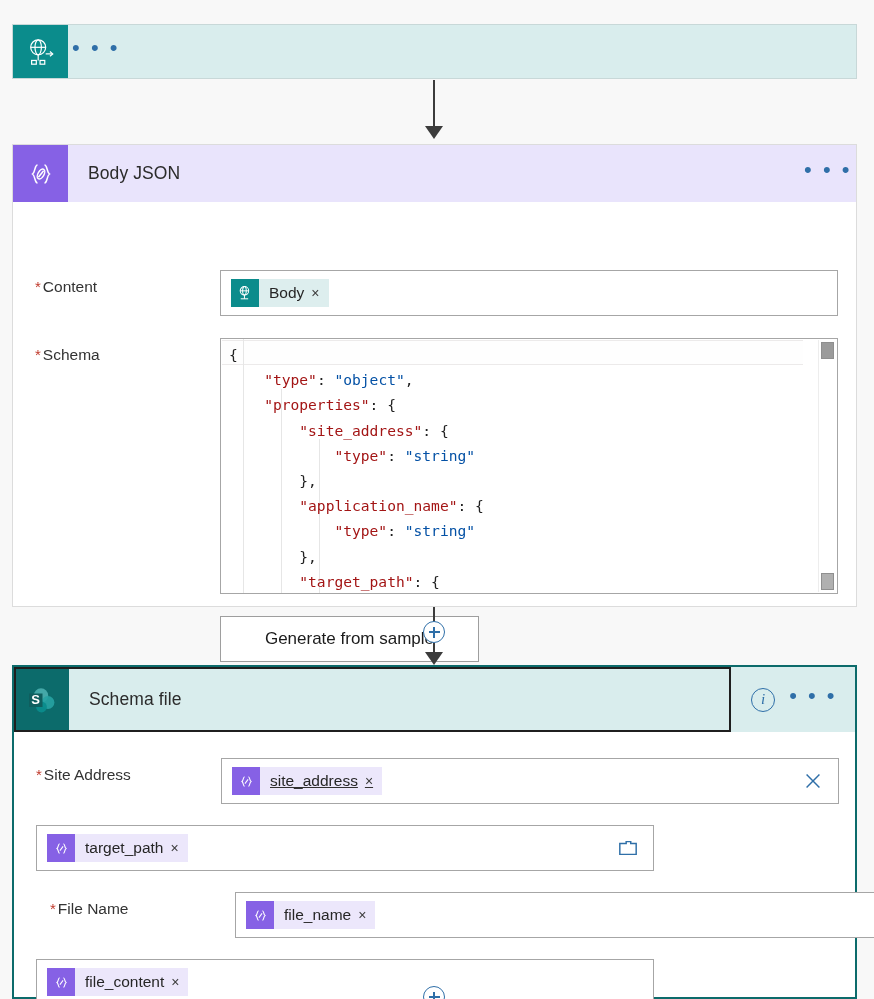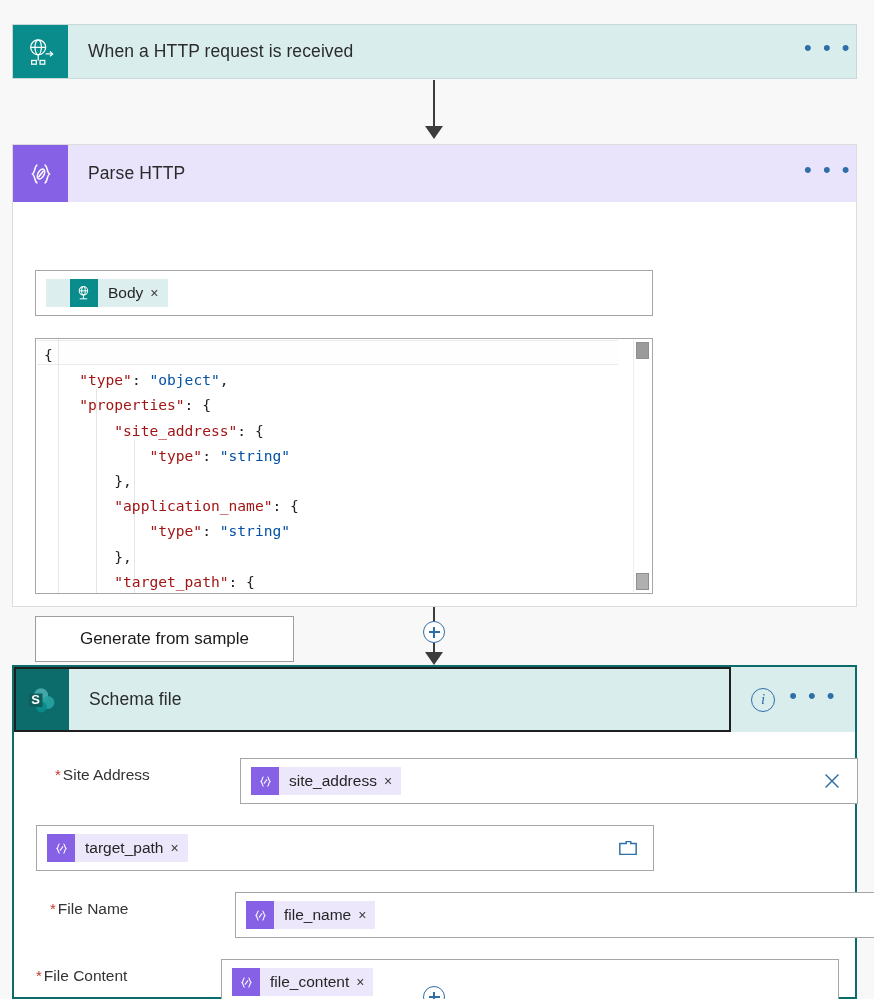--- a/index.html
+++ b/index.html
@@ -118,21 +118,21 @@
   }
 
   
   .token {
     display: inline-flex; align-items: center;
     background: #ece7fb;
     height: 28px;
     margin-left: 10px;
     max-width: max-content;
   }
-  .token.http-token { background: #ddeeee; padding-left: 24px; }
+  .token.http-token { background: #ddeeee; }
   .token-icon {
     width: 28px; height: 28px;
     display: flex; align-items: center; justify-content: center;
   }
   .token-icon.purple { background: #8661e5; }
   .token-icon.teal   { background: #0b8c8c; }
   .token-label {
     font-size: 15.5px; color: #262626;
     padding: 0 7px 0 10px;
     white-space: nowrap;
@@ -256,66 +256,71 @@
         <circle cx="13" cy="11" r="8"></circle>
         <ellipse cx="13" cy="11" rx="3.4" ry="8"></ellipse>
         <line x1="5" y1="11" x2="21" y2="11"></line>
         <line x1="13" y1="19" x2="13" y2="25"></line>
         <rect x="6" y="25" width="5" height="4"></rect>
         <rect x="15" y="25" width="5" height="4"></rect>
         <line x1="21" y1="18" x2="28" y2="18"></line>
         <path d="M25.5 15.5 L28.5 18 L25.5 20.5" fill="none"></path>
       </svg>
     </div>
-    <div class="card-title">When a HTTP request is received</div>
     <div class="ellipsis">• • •</div>
   </div>
 
   <div class="conn">
     <div class="conn-line" style="left:433px; top:80px; height:48px;"></div>
     <div class="arrow-head" style="left:425px; top:126px;"></div>
   </div>
 
   <div class="card parse-card">
     <div class="parse-header">
       <div class="icon-tile parse">
         <svg width="32" height="32" viewBox="0 0 32 32" fill="none" stroke="#ffffff" stroke-width="1.5">
           <path d="M12.5 7 C9.5 7 10.5 14 7.5 16 C10.5 18 9.5 25 12.5 25"></path>
           <path d="M19.5 7 C22.5 7 21.5 14 24.5 16 C21.5 18 22.5 25 19.5 25"></path>
           <ellipse cx="16" cy="16" rx="3" ry="5.4" transform="rotate(30 16 16)"></ellipse>
           <line x1="13.4" y1="19.3" x2="18.6" y2="12.7"></line>
         </svg>
       </div>
-      <div class="card-title">Parse HTTP</div>
+      <div class="card-title">Body JSON</div>
       <div class="ellipsis">• • •</div>
     </div>
 
     <div class="parse-body">
 
       <div class="field-row" style="padding-top:68px;">
+        <div class="field-label">
+          <span class="req-star">*</span><span>Content</span>
+        </div>
         <div class="field-control">
           <div class="input-box" style="width:618px; height:46px;">
             <span class="token http-token">
               <span class="token-icon teal">
                 <svg width="17" height="17" viewBox="0 0 32 32" fill="none" stroke="#ffffff" stroke-width="1.9">
                   <circle cx="14" cy="11" r="8"></circle>
                   <ellipse cx="14" cy="11" rx="3.4" ry="8"></ellipse>
                   <line x1="6" y1="11" x2="22" y2="11"></line>
                   <line x1="14" y1="19" x2="14" y2="26"></line>
                   <line x1="7" y1="26" x2="21" y2="26"></line>
                 </svg>
               </span>
               <span class="token-label">Body</span>
               <span class="token-x">×</span>
             </span>
           </div>
         </div>
       </div>
 
       <div class="field-row" style="padding-top:22px;">
+        <div class="field-label">
+          <span class="req-star">*</span><span>Schema</span>
+        </div>
         <div class="field-control">
           <div class="code-editor" style="width:618px; height:256px;">
             <div class="code-firstline-hl"></div>
             <div class="code-gutter-line" style="left:22px;"></div>
             <div class="code-gutter-line" style="left:60px; top:50px;"></div>
             <div class="code-gutter-line" style="left:98px; top:100px;"></div>
             <pre class="code" id="schema-code"><span class="p">{</span>
 <span class="p">    </span><span class="k">"type"</span><span class="p">: </span><span class="s">"object"</span><span class="p">,</span>
 <span class="p">    </span><span class="k">"properties"</span><span class="p">: {</span>
 <span class="p">        </span><span class="k">"site_address"</span><span class="p">: {</span>
@@ -359,24 +364,24 @@
       </div>
       <div class="card-title">Schema file</div>
       <div class="sp-actions">
         <div class="info-icon">i</div>
         <div class="ellipsis" style="width:auto;">• • •</div>
       </div>
       <div class="sp-title-focus"></div>
     </div>
 
     <div id="sp-fields" style="padding-top:18px;">
-        <div class="field-row" style="padding-top: 8px; margin-left: 19px;">
+        <div class="field-row" style="padding-top: 8px;">
           <div class="field-label"><span class="req-star">*</span><span>Site Address</span></div>
           <div class="field-control">
-            <div class="input-box" style="width: 618px; height: 46px;">
+            <div class="input-box" style="width: 618px; height: 46px; text-decoration: underline;">
               <span class="token">
                 <span class="token-icon purple">
                   <svg width="17" height="17" viewBox="0 0 32 32" fill="none" stroke="#ffffff" stroke-width="2">
       <path d="M12.5 7 C9.5 7 10.5 14 7.5 16 C10.5 18 9.5 25 12.5 25"></path>
       <path d="M19.5 7 C22.5 7 21.5 14 24.5 16 C21.5 18 22.5 25 19.5 25"></path>
       <line x1="13" y1="20" x2="19" y2="12"></line>
     </svg>
                 </span>
                 <span class="token-label">site_address</span>
                 <span class="token-x">×</span>
@@ -424,21 +429,20 @@
       <line x1="13" y1="20" x2="19" y2="12"></line>
     </svg>
                 </span>
                 <span class="token-label">file_name</span>
                 <span class="token-x">×</span>
               </span>
             </div>
           </div>
         </div>
         <div class="field-row" style="padding-top: 21px;">
-          <div class="field-label"><span class="req-star">*</span><span>File Content</span></div>
           <div class="field-control">
             <div class="input-box" style="width: 618px; height: 46px;">
               <span class="token">
                 <span class="token-icon purple">
                   <svg width="17" height="17" viewBox="0 0 32 32" fill="none" stroke="#ffffff" stroke-width="2">
       <path d="M12.5 7 C9.5 7 10.5 14 7.5 16 C10.5 18 9.5 25 12.5 25"></path>
       <path d="M19.5 7 C22.5 7 21.5 14 24.5 16 C21.5 18 22.5 25 19.5 25"></path>
       <line x1="13" y1="20" x2="19" y2="12"></line>
     </svg>
                 </span>

